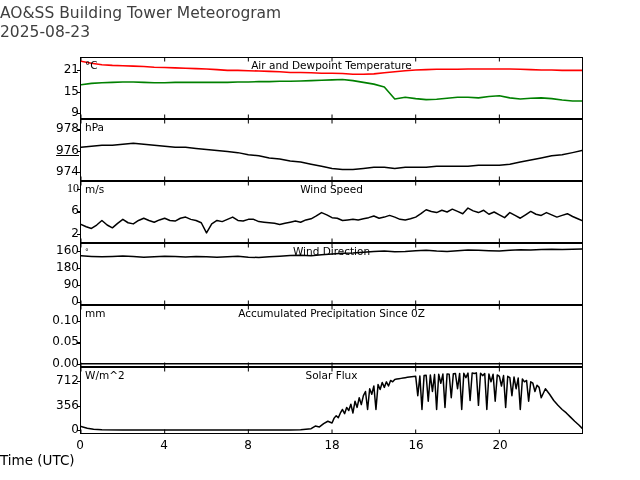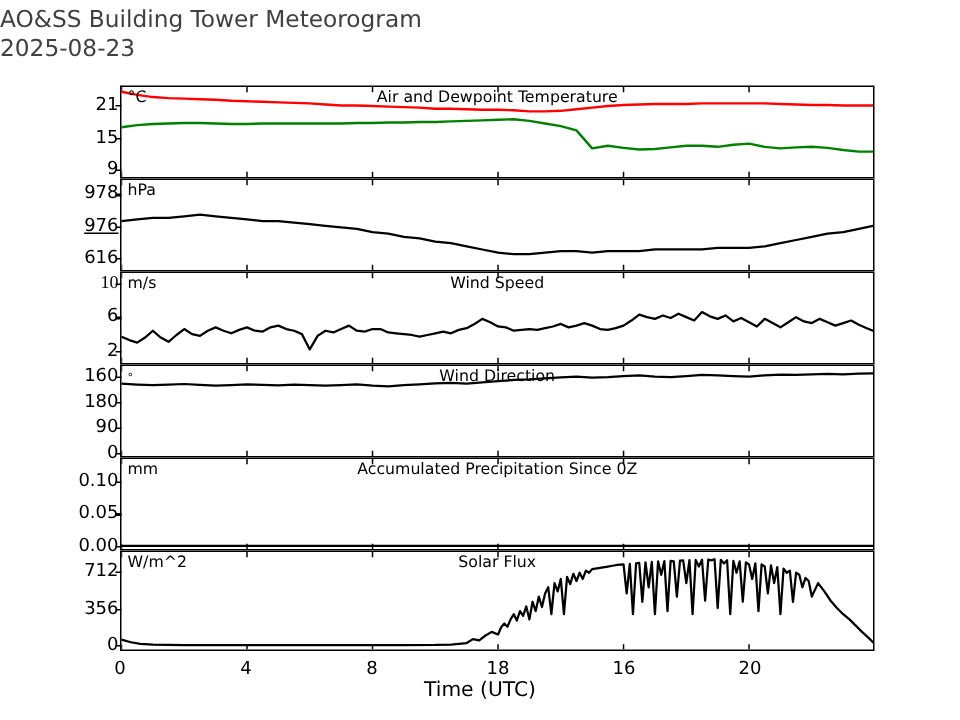--- a/index.html
+++ b/index.html
@@ -33,21 +33,21 @@
 
   .ytick{
     position:absolute;text-align:right;font-size:12px;color:#000;
     width:74px;left:-76px;transform:translateY(-8px);
   }
   .ytickmark{position:absolute;left:-4px;width:4px;height:1.1px;background:#000;}
 
   .xtick-wrap{position:absolute;left:80px;width:503px;top:434px;height:30px;}
   .xtick{position:absolute;font-size:12px;color:#000;transform:translateX(-50%);top:4px;}
   .xlabel{
-    position:absolute;left:0;top:452px;width:640px;text-align:center;
+    position:absolute;left:0;top:452px;width:640px;
     font-size:13.5px;color:#000;
   }
 </style>
 </head>
 <body>
 
 <div id="figure">
 
   <div class="fig-title">
     <span>AO&amp;SS Building Tower Meteorogram</span>
@@ -90,21 +90,21 @@
         <line x1="168.01670146137786" y1="60" x2="168.01670146137786" y2="56.5" stroke="#000" stroke-width="1"></line>
         <line x1="252.0250521920668" y1="0" x2="252.0250521920668" y2="3.5" stroke="#000" stroke-width="1"></line>
         <line x1="252.0250521920668" y1="60" x2="252.0250521920668" y2="56.5" stroke="#000" stroke-width="1"></line>
         <line x1="336.0334029227557" y1="0" x2="336.0334029227557" y2="3.5" stroke="#000" stroke-width="1"></line>
         <line x1="336.0334029227557" y1="60" x2="336.0334029227557" y2="56.5" stroke="#000" stroke-width="1"></line>
         <line x1="420.0417536534447" y1="0" x2="420.0417536534447" y2="3.5" stroke="#000" stroke-width="1"></line>
         <line x1="420.0417536534447" y1="60" x2="420.0417536534447" y2="56.5" stroke="#000" stroke-width="1"></line>
         <path d="M0.00 27.37 L10.50 26.32 L21.00 25.26 L31.50 25.26 L42.00 24.21 L52.51 23.16 L63.01 24.21 L73.51 25.26 L84.01 26.32 L94.51 27.37 L105.01 27.37 L115.51 28.42 L126.01 29.47 L136.51 30.53 L147.01 31.58 L157.52 32.63 L168.02 34.74 L178.52 35.79 L189.02 37.89 L199.52 38.95 L210.02 41.05 L220.52 42.11 L231.02 44.21 L241.52 46.32 L252.03 48.42 L262.53 49.47 L273.03 49.47 L283.53 48.42 L294.03 47.37 L304.53 47.37 L315.03 48.42 L325.53 47.37 L336.03 47.37 L346.53 47.37 L357.04 46.32 L367.54 46.32 L378.04 46.32 L388.54 46.32 L399.04 45.26 L409.54 45.26 L420.04 45.26 L430.54 44.21 L441.04 42.11 L451.54 40.00 L462.05 37.89 L472.55 35.79 L483.05 34.74 L493.55 32.63 L503.00 30.53 " fill="none" stroke="#000000" stroke-width="1.5" stroke-linejoin="round" stroke-linecap="round"></path>
       </svg>
       <div class="unit-label">hPa</div>
-      <div class="ytick" style="top: 51.5789px;">616</div>
+      <div class="ytick" style="top: 51.5789px;">974</div>
       <div class="ytickmark" style="top: 51.5789px;"></div>
       <div class="ytick" style="top: 30.5263px; text-decoration: underline;">976</div>
       <div class="ytickmark" style="top: 30.5263px;"></div>
       <div class="ytick" style="top: 9.47368px;">978</div>
       <div class="ytickmark" style="top: 9.47368px;"></div>
     </div>
   <div class="panel" id="panel-2" style="top: 181px; height: 62px;">
       <svg viewBox="0 0 503 60" preserveAspectRatio="none">
         <line x1="0" y1="0" x2="0" y2="3.5" stroke="#000" stroke-width="1"></line>
         <line x1="0" y1="60" x2="0" y2="56.5" stroke="#000" stroke-width="1"></line>

